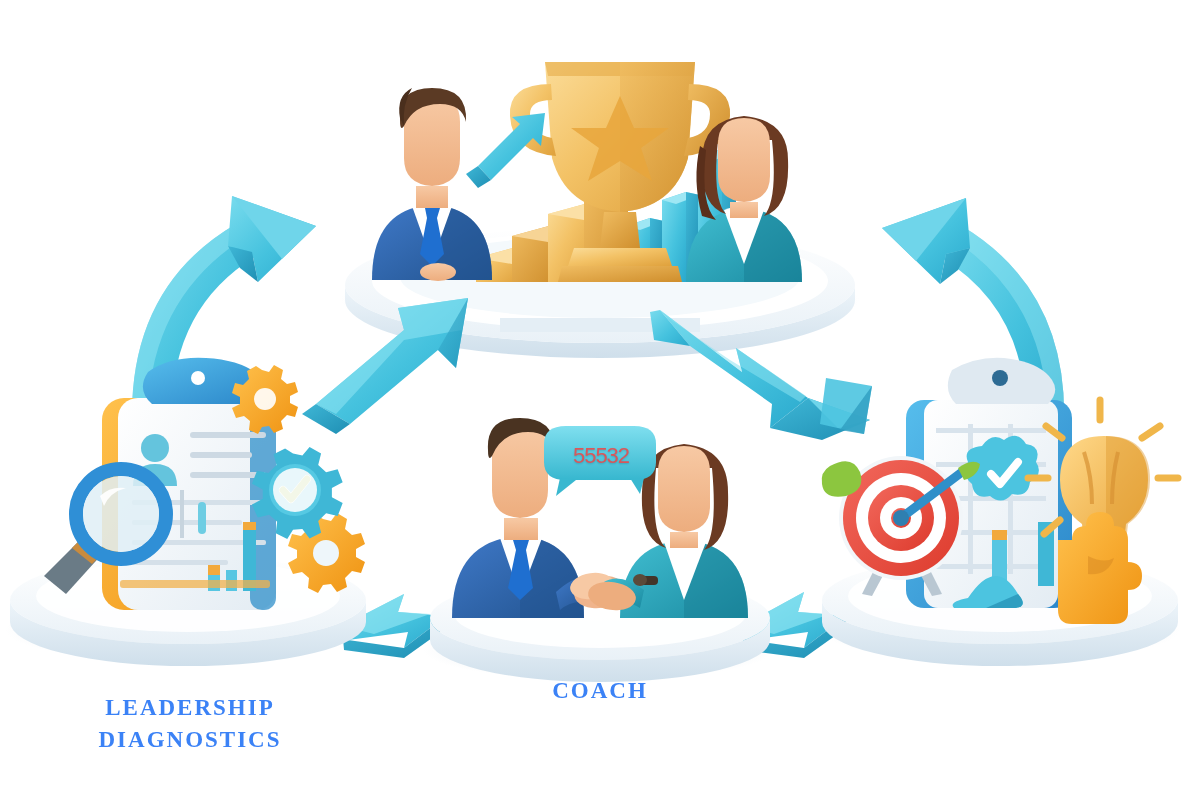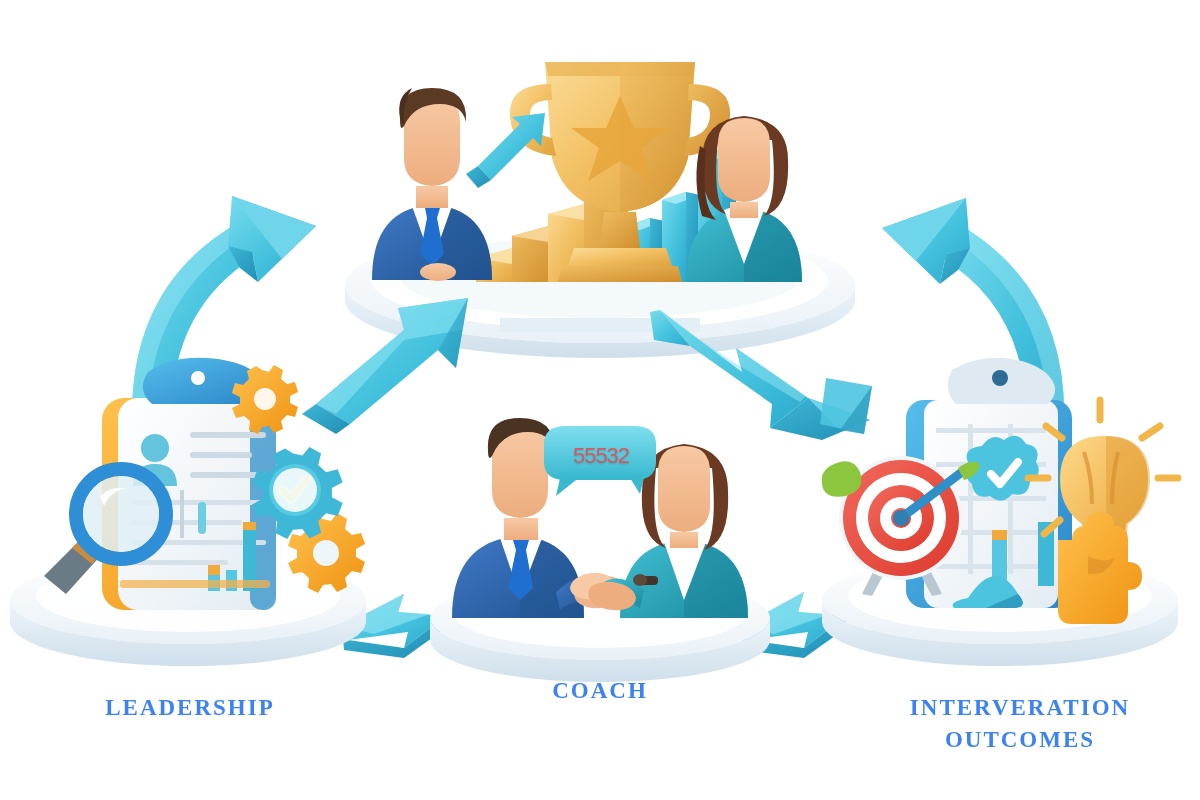--- a/index.html
+++ b/index.html
@@ -440,25 +440,22 @@
       </g>
     </g>
   </svg>
 
   <div class="layer" style="pointer-events:none;">
 
     <div class="node" style="left:546px; top:443px; width:110px; text-align:center; font-family:'Liberation Sans', sans-serif; font-weight:400; font-size:22px; letter-spacing:-1px; color:#ef4444; opacity:0.85; text-shadow:0 1px 2px rgba(20,90,110,.35); filter: blur(0.4px);">55532</div>
 
     <div id="cap-left" class="caption">
       <span>LEADERSHIP</span>
+      <span class="l2">DIAGNOSTICS</span>
     </div>
 
     <div id="cap-center" class="caption">
       <span>COACH</span>
     </div>
 
-    <div id="cap-right" class="caption">
-      <span>INTERVERATION</span>
-      <span class="l2">OUTCOMES</span>
-    </div>
   </div>
 
 </div>
 
 </body></html>

